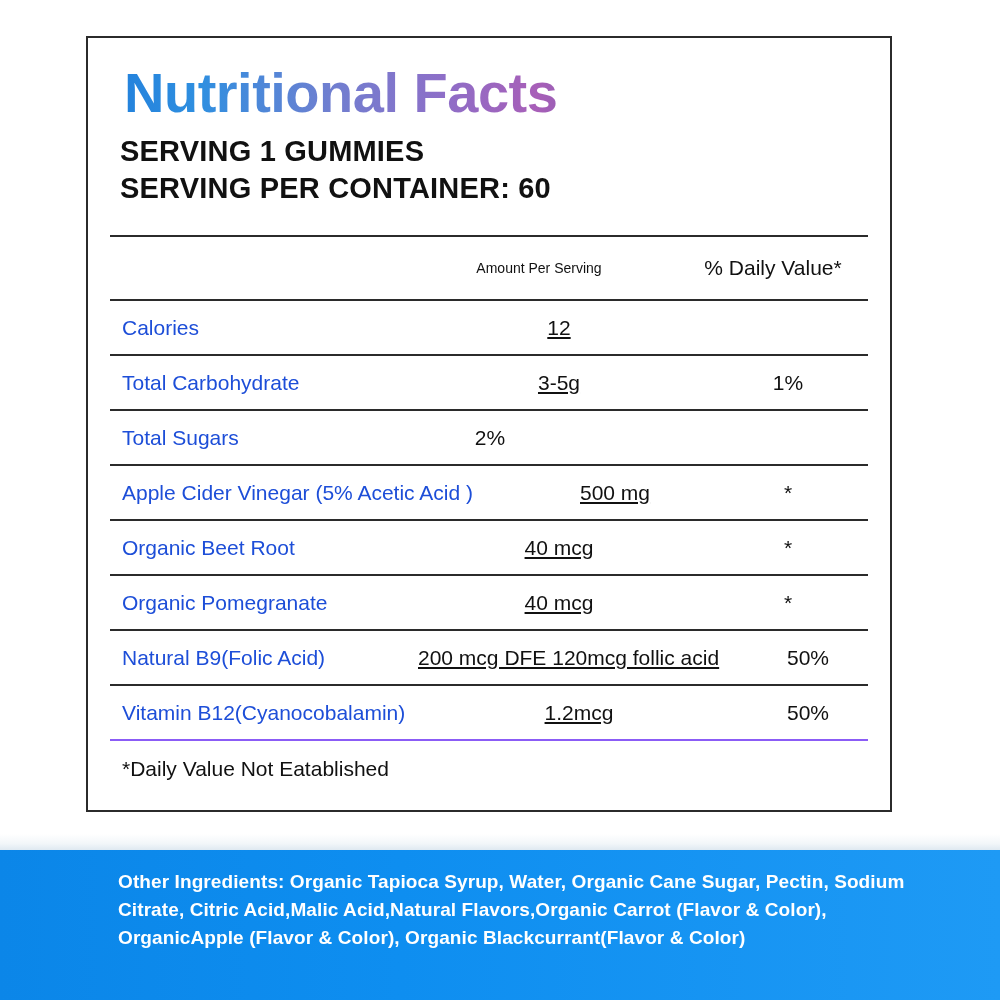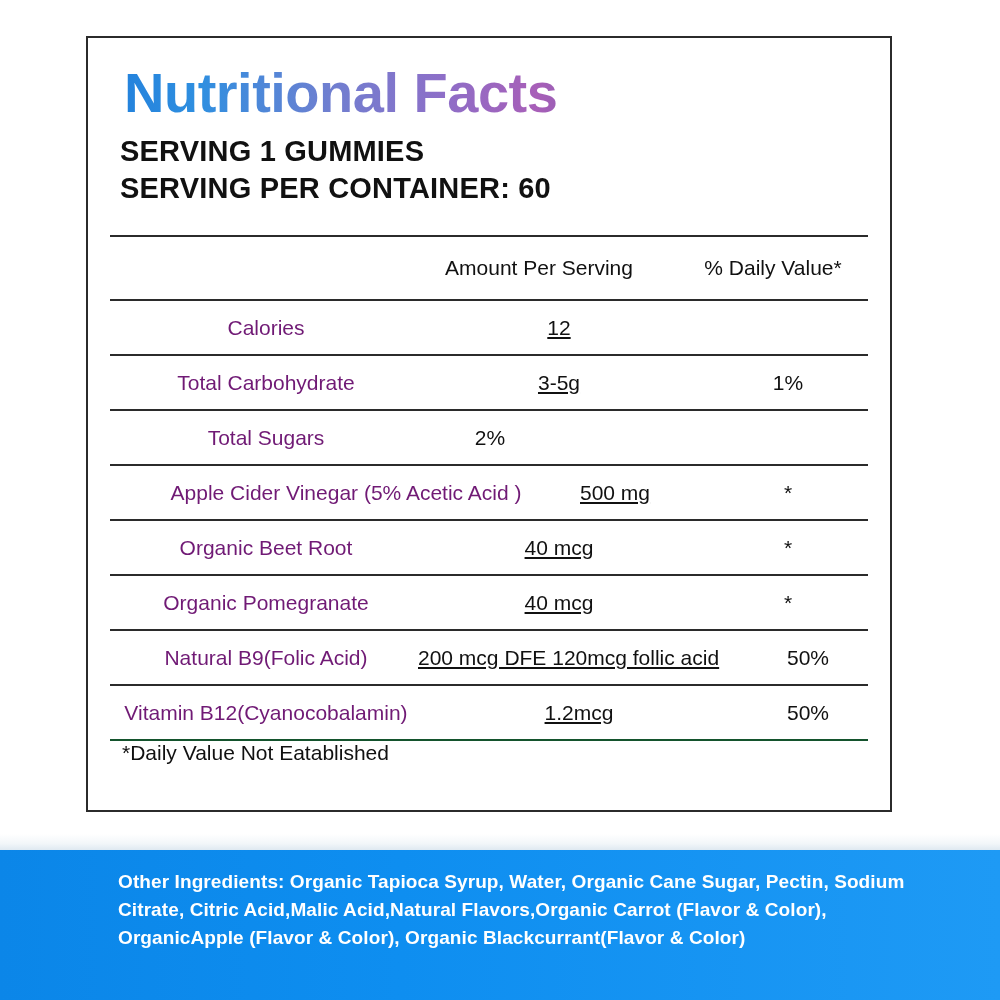--- a/index.html
+++ b/index.html
@@ -77,21 +77,21 @@
     height: 62px;
     padding: 0 22px;
     box-sizing: border-box;
   }
   .head-name {
     flex: 0 0 290px;
   }
   .head-amount {
     flex: 1 1 auto;
     text-align: center;
-    font-size: 21px;
+    font-size: 14px;
     color: #111111;
   }
   .head-dv {
     flex: 0 0 190px;
     text-align: center;
     font-size: 21px;
     color: #111111;
   }
   .table {
     padding: 0 0 0 0;
@@ -100,25 +100,24 @@
     display: flex;
     align-items: center;
     min-height: 55px;
     border-top: 2px solid #2b2b2b;
     margin: 0 22px;
     box-sizing: border-box;
   }
   .row .cell-name {
     flex: 0 0 300px;
     font-size: 21px;
-    color: #701a75;
+    color: #1d4ed8;
     padding-left: 12px;
     box-sizing: border-box;
     white-space: nowrap;
-    text-align: center;
   }
   .row.wide-name .cell-name {
     flex: 0 0 460px;
   }
   .row.wide-name .cell-amount {
     flex: 1 1 auto;
     text-align: left;
     padding-left: 10px;
   }
   .row .cell-amount {
@@ -133,23 +132,23 @@
     flex: 0 0 160px;
     text-align: center;
     font-size: 21px;
     color: #111111;
   }
   .row.b9 .cell-name { flex: 0 0 300px; }
   .row.b9 .cell-amount { flex: 1 1 auto; text-align: left; padding-left: 8px; }
   .row.b9 .cell-dv { flex: 0 0 120px; }
   .row.b12 .cell-dv { flex: 0 0 120px; }
   .footnote-row {
-    border-top: 2px solid #14532d;
+    border-top: 2px solid #8b5cf6;
     margin: 0 22px;
-    padding: 0 0 0 12px;
+    padding: 16px 0 0 12px;
     font-size: 21px;
     color: #111111;
   }
   
   .band {
     position: absolute;
     left: 0;
     top: 850px;
     width: 1000px;
     height: 150px;

